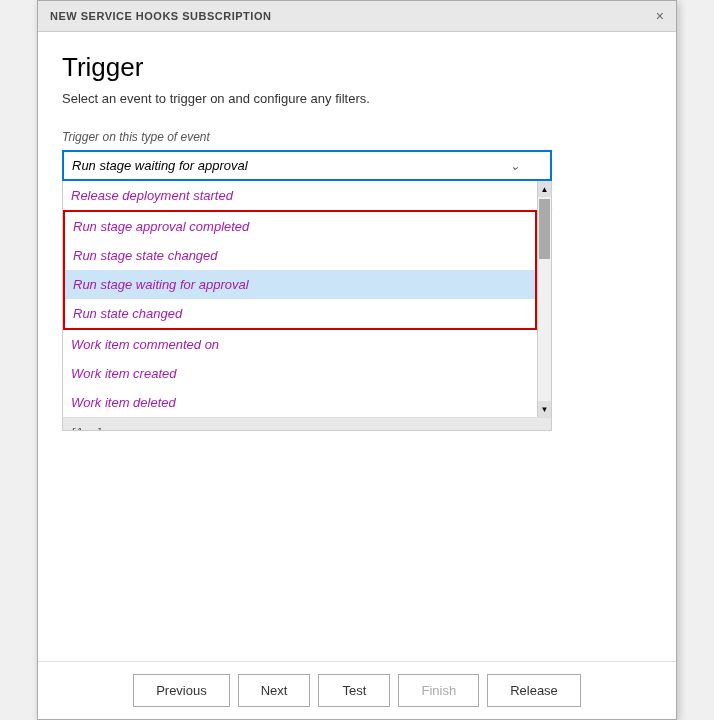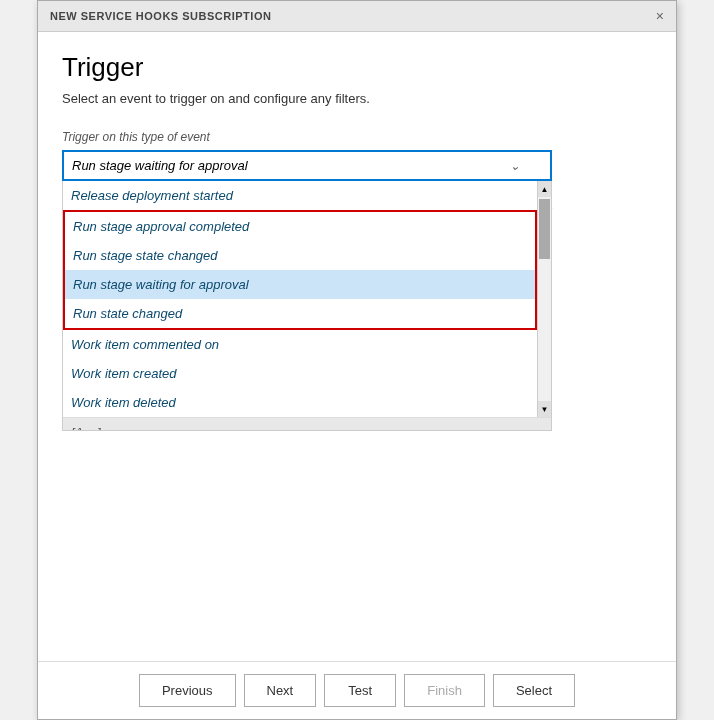--- a/index.html
+++ b/index.html
@@ -139,21 +139,21 @@
     }
     .scrollbar-thumb {
       width: 12px;
       height: 60px;
       background: #aaa;
       margin: 0 1px;
     }
     .dropdown-item {
       padding: 7px 8px;
       font-size: 13px;
-      color: #0c4a6e;
+      color: #a21caf;
       cursor: pointer;
       border-bottom: none;
     }
     .dropdown-item.selected-item {
       background: #cce4f7;
     }
     .highlight-box {
       border: 2px solid #cc0000;
       margin: 0;
     }
@@ -316,15 +316,15 @@
         </div>
       </div>
     </div>
   </div>
 
   <div class="dialog-footer">
     <button class="footer-btn">Previous</button>
     <button class="footer-btn">Next</button>
     <button class="footer-btn">Test</button>
     <button class="footer-btn disabled">Finish</button>
-    <button class="footer-btn">Select</button>
+    <button class="footer-btn">Release</button>
   </div>
 </div>
 
 </body></html>

